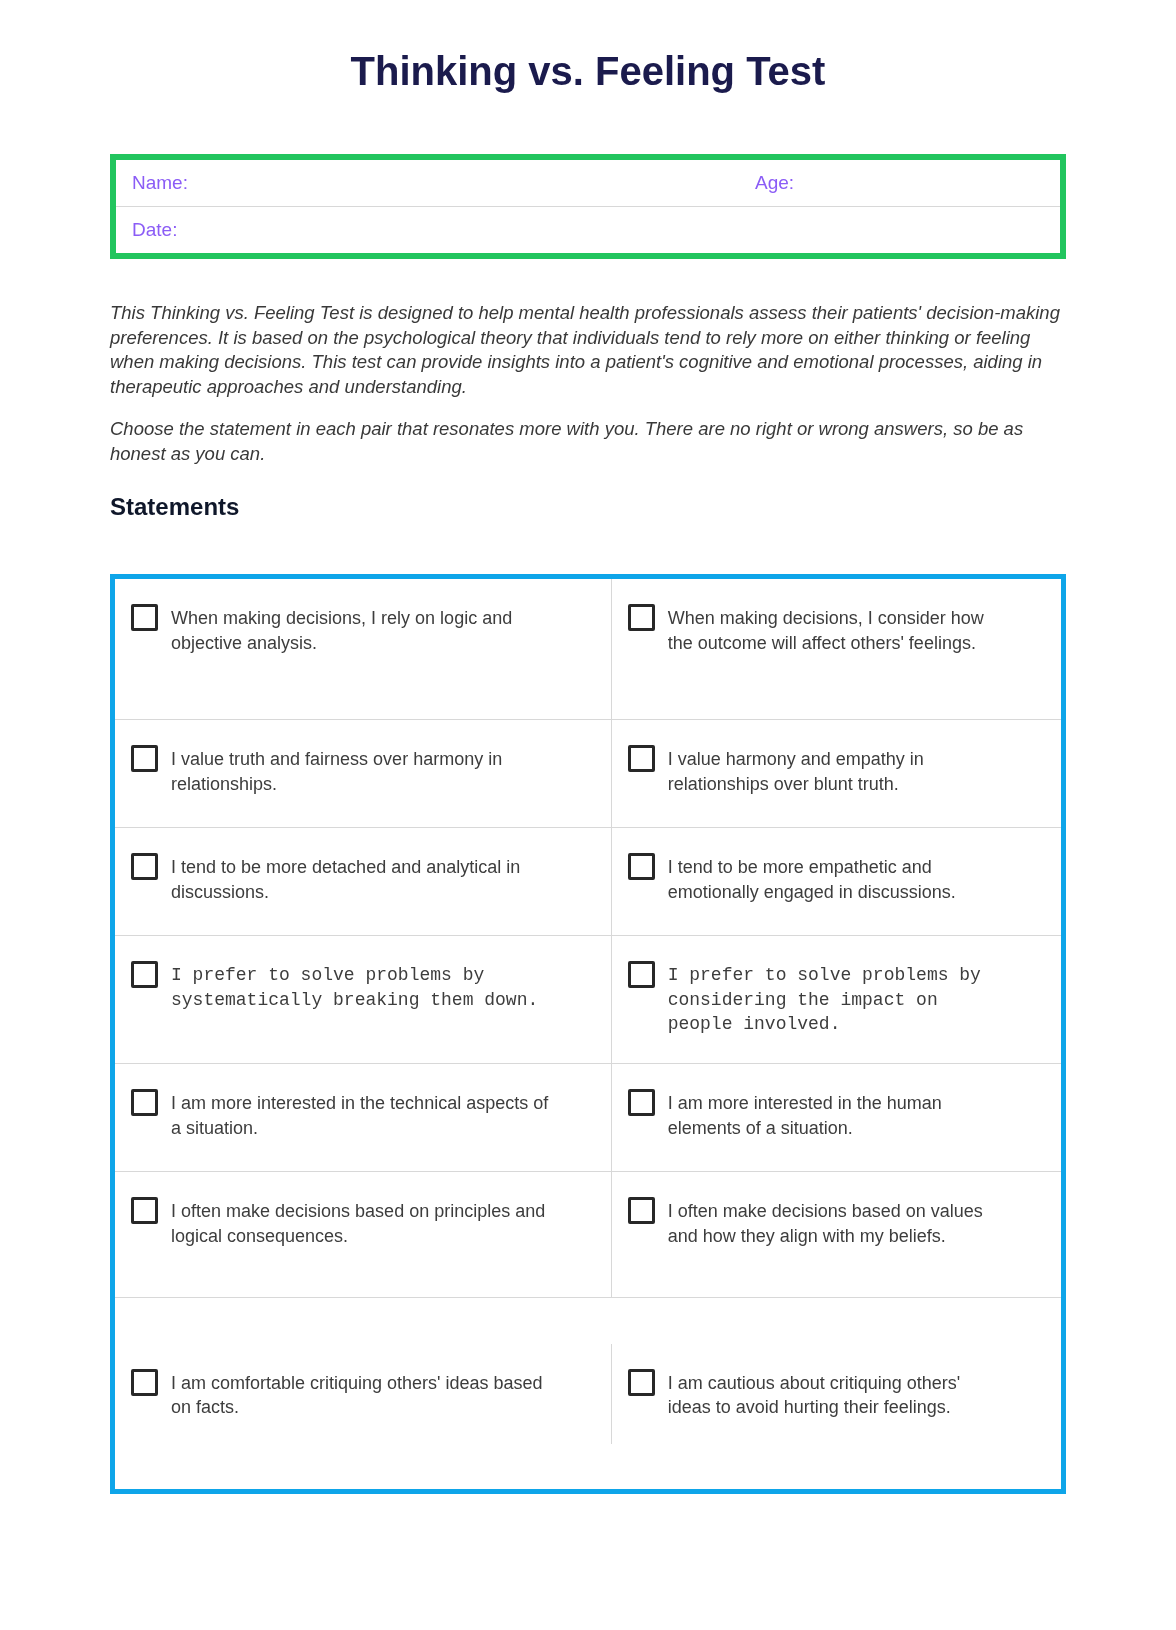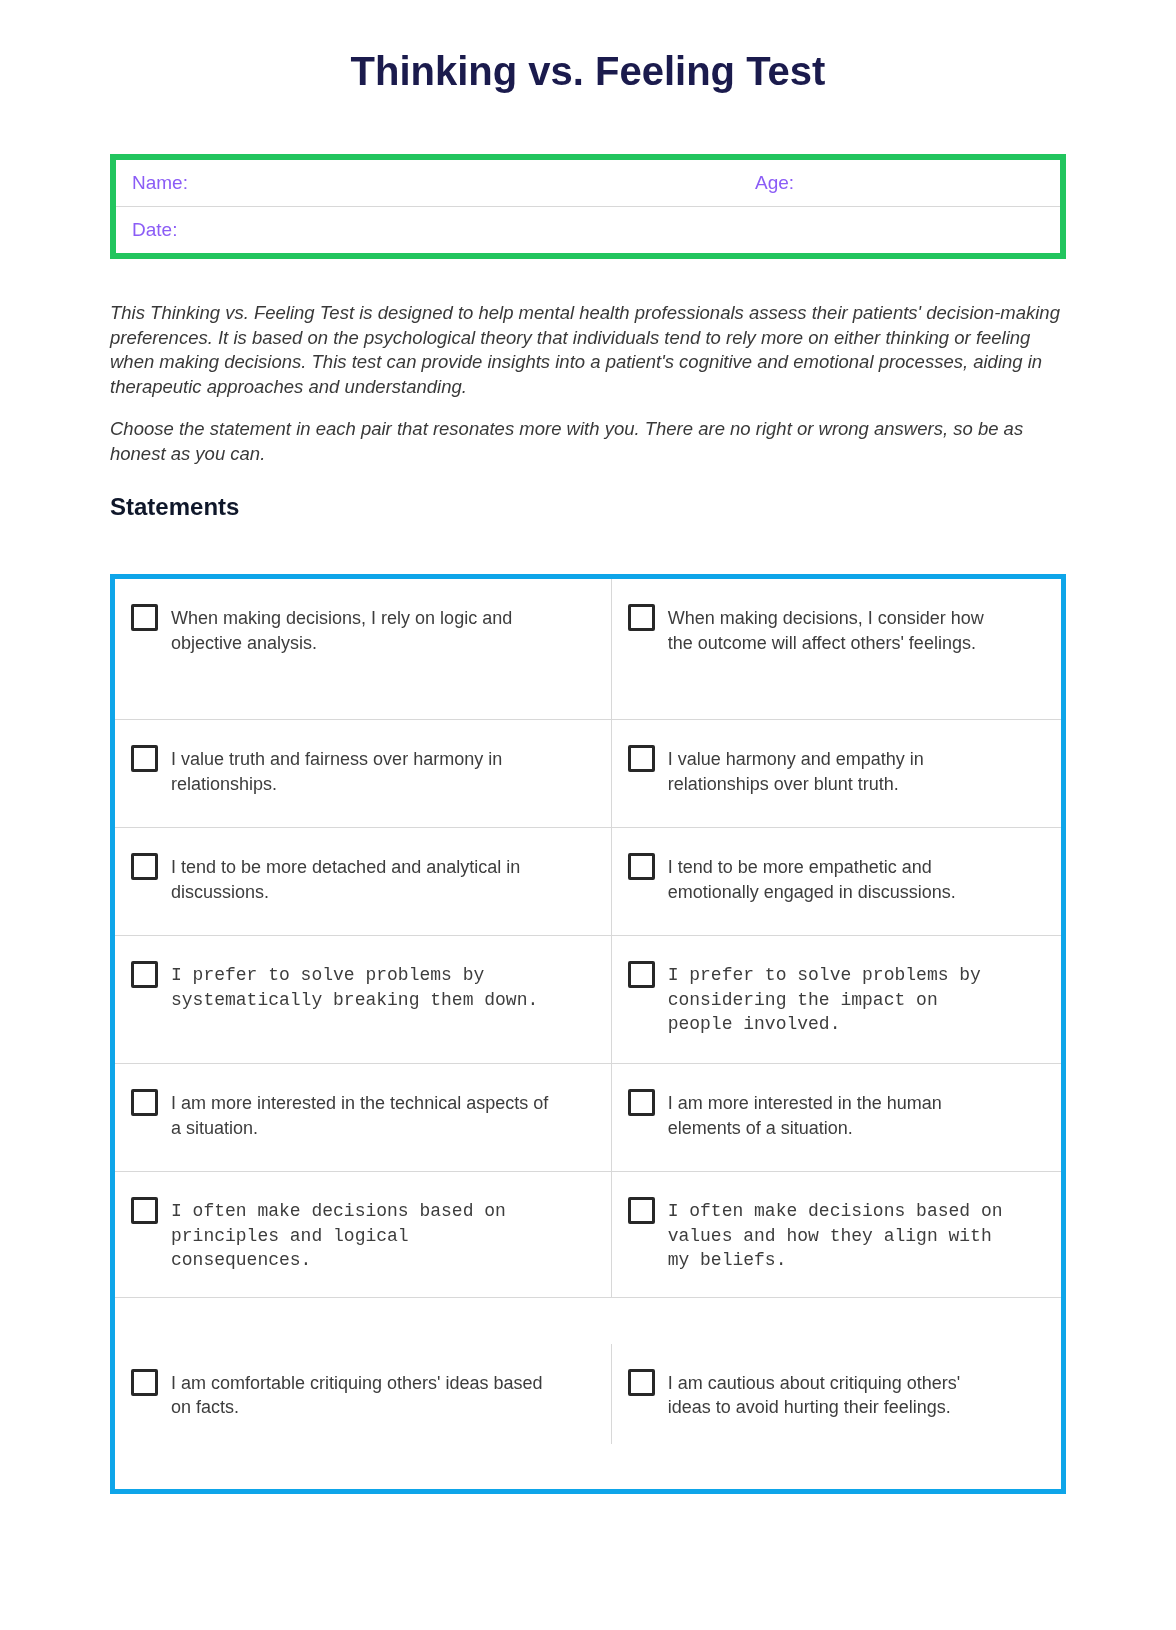--- a/index.html
+++ b/index.html
@@ -166,21 +166,21 @@
       <div class="scell left">
         <span class="checkbox"></span>
         <span class="stext">I am more interested in the technical aspects of a situation.</span>
       </div>
       <div class="scell right">
         <span class="checkbox"></span>
         <span class="stext">I am more interested in the human elements of a situation.</span>
       </div>
     </div>
 
-    <div class="srow" style="min-height:126px;font-family:Liberation Mono, monospace;">
+    <div class="srow" style="min-height:126px;">
       <div class="scell left">
         <span class="checkbox"></span>
         <span class="stext">I often make decisions based on principles and logical consequences.</span>
       </div>
       <div class="scell right">
         <span class="checkbox"></span>
         <span class="stext">I often make decisions based on values and how they align with my beliefs.</span>
       </div>
     </div>
 

